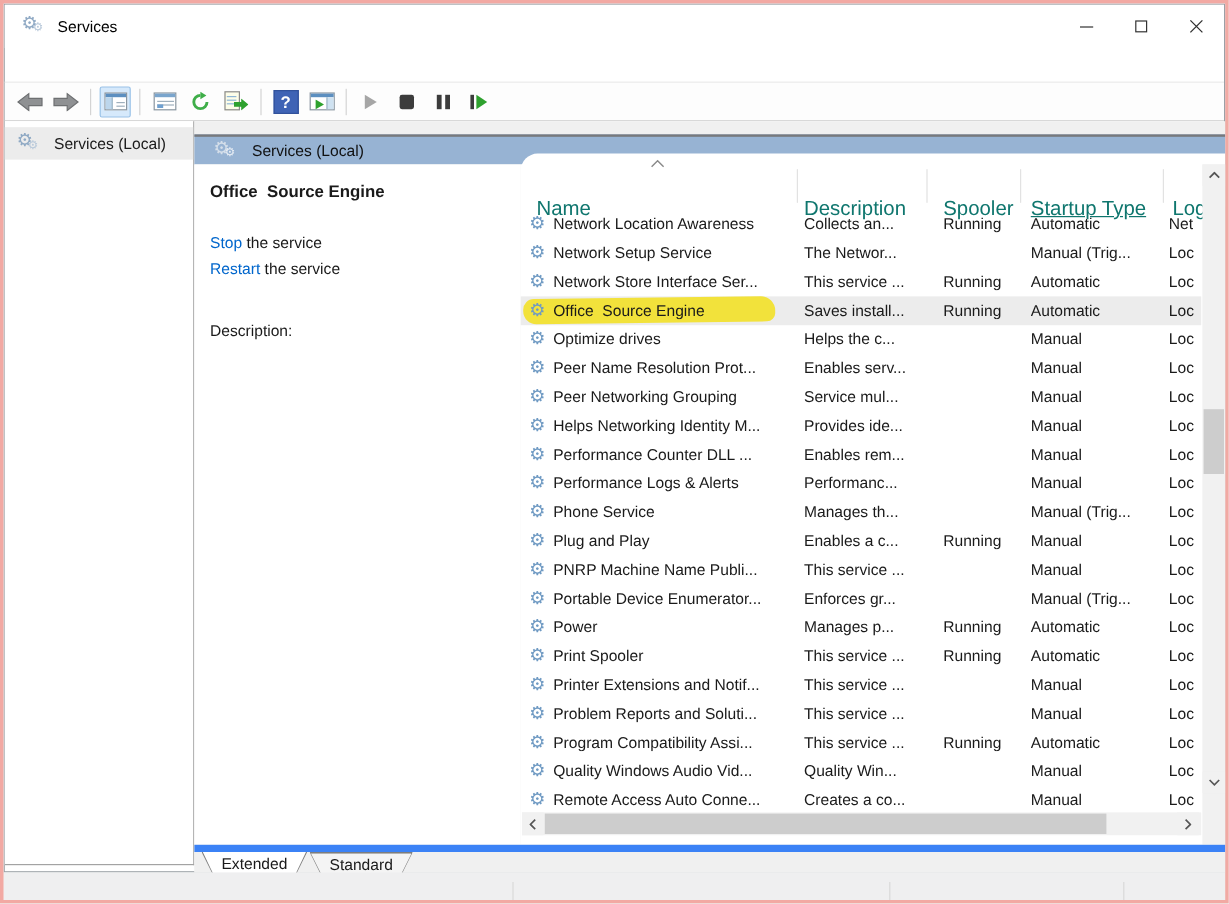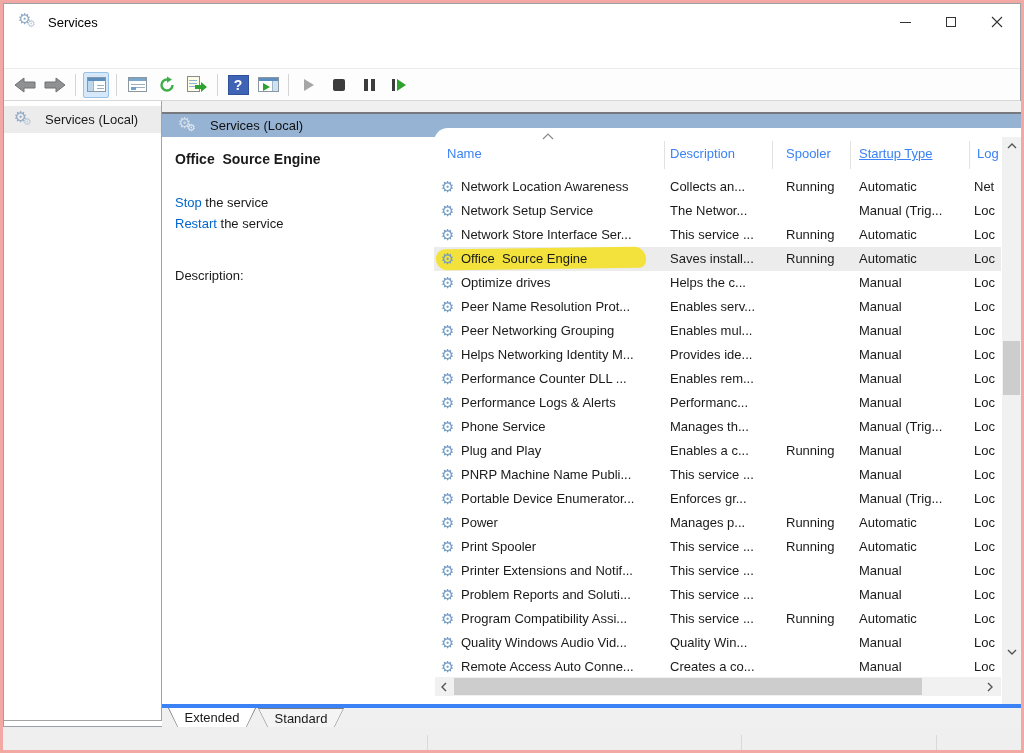--- a/index.html
+++ b/index.html
@@ -54,21 +54,21 @@
   #svc-title { position:absolute; left:13px; top:14px; font-size:14px; font-weight:bold; white-space:pre; }
   .action-line { position:absolute; left:13px; font-size:13px; }
   .lnk { color:#0066cc; }
   #desc-label { position:absolute; left:13px; top:131px; font-size:13px; }
   #desc-text { position:absolute; left:13px; top:152px; width:252px; font-size:13px; line-height:21px; }
 
   #list-pane { position:absolute; left:272px; top:27px; width:587px; height:576px; background:#fff; border-top-left-radius:14px; }
 
   
   #list-header { position:absolute; left:0; top:9px; width:100%; height:35px; background:#fff; }
-  .col-head { position:absolute; top:9px; font-size:13px; color:#3b82f6; }
+  .col-head { position:absolute; top:27px; font-size:17px; color:#0f766e; }
   .col-sep { position:absolute; top:4px; width:1px; height:28px; background:#e2e2e2; }
   #sort-caret { position:absolute; left:108px; top:-4px; }
 
   
   #rows { position:absolute; left:0; top:47px; width:567px; }
   .svc-row { position:relative; height:24px; }
   .svc-row.selected { background:#ececec; }
   .svc-gear { position:absolute; left:7px; top:3px; font-size:15px; line-height:17px; color:#6f9ac3; z-index:2; }
   .cell { position:absolute; top:4px; font-size:13px; white-space:pre; overflow:hidden; z-index:2; }
   .c-name { left:27px; width:204px; }
@@ -83,21 +83,21 @@
   #vsb { position:absolute; right:0; top:9px; width:19px; height:567px; background:#f1f1f1; }
   #vsb-up { position:absolute; left:0; top:0; width:19px; height:18px; }
   #vsb-thumb { position:absolute; left:1px; top:204px; width:17px; height:54px; background:#cdcdcd; }
   #vsb-down { position:absolute; left:0; top:506px; width:19px; height:18px; }
   #hsb { position:absolute; left:1px; top:549px; width:566px; height:19px; background:#f1f1f1; }
   #hsb-left { position:absolute; left:0; top:0; width:18px; height:19px; }
   #hsb-thumb { position:absolute; left:19px; top:1px; width:468px; height:17px; background:#cdcdcd; }
   #hsb-right { position:absolute; right:2px; top:0; width:18px; height:19px; }
 
   
-  #tabsbar { position:absolute; left:0; top:603px; width:100%; height:23px; background:#f0f0f0; border-top:4px solid #3b82f6; }
+  #tabsbar { position:absolute; left:0; top:603px; width:100%; height:23px; background:#f0f0f0; border-top:6px solid #3b82f6; }
   .tab { position:absolute; top:0; height:22px; }
   .tab-outer { position:absolute; inset:0; background:#7d7d7d; clip-path:polygon(0 0,100% 0,calc(100% - 11px) 100%,11px 100%); }
   .tab-inner { position:absolute; left:1px; right:1px; top:0; bottom:1px; background:#fff; clip-path:polygon(0 0,100% 0,calc(100% - 10px) 100%,10px 100%); display:flex; align-items:flex-start; justify-content:center; font-size:13px; padding-top:2px; }
   .tab.inactive .tab-inner { background:#f4f4f4; top:1px; }
   #tab-extended { left:6px; width:88px; }
   #tab-standard { left:96px; width:86px; }
 
   
   #under-strip { position:absolute; left:0; top:724px; width:100%; height:26px; background:#efeff0; }
   .under-div { position:absolute; top:8px; width:1px; height:18px; background:#d9d9d9; }
@@ -304,21 +304,21 @@
               <span class="svc-gear">⚙</span>
               <span class="cell c-name">Peer Name Resolution Prot...</span>
               <span class="cell c-desc">Enables serv...</span>
               <span class="cell c-status"></span>
               <span class="cell c-startup">Manual</span>
               <span class="cell c-logon">Loc</span>
             </div>
             <div class="svc-row">
               <span class="svc-gear">⚙</span>
               <span class="cell c-name">Peer Networking Grouping</span>
-              <span class="cell c-desc">Enables mul...</span>
+              <span class="cell c-desc">Service mul...</span>
               <span class="cell c-status"></span>
               <span class="cell c-startup">Manual</span>
               <span class="cell c-logon">Loc</span>
             </div>
             <div class="svc-row">
               <span class="svc-gear">⚙</span>
               <span class="cell c-name">Helps Networking Identity M...</span>
               <span class="cell c-desc">Provides ide...</span>
               <span class="cell c-status"></span>
               <span class="cell c-startup">Manual</span>

